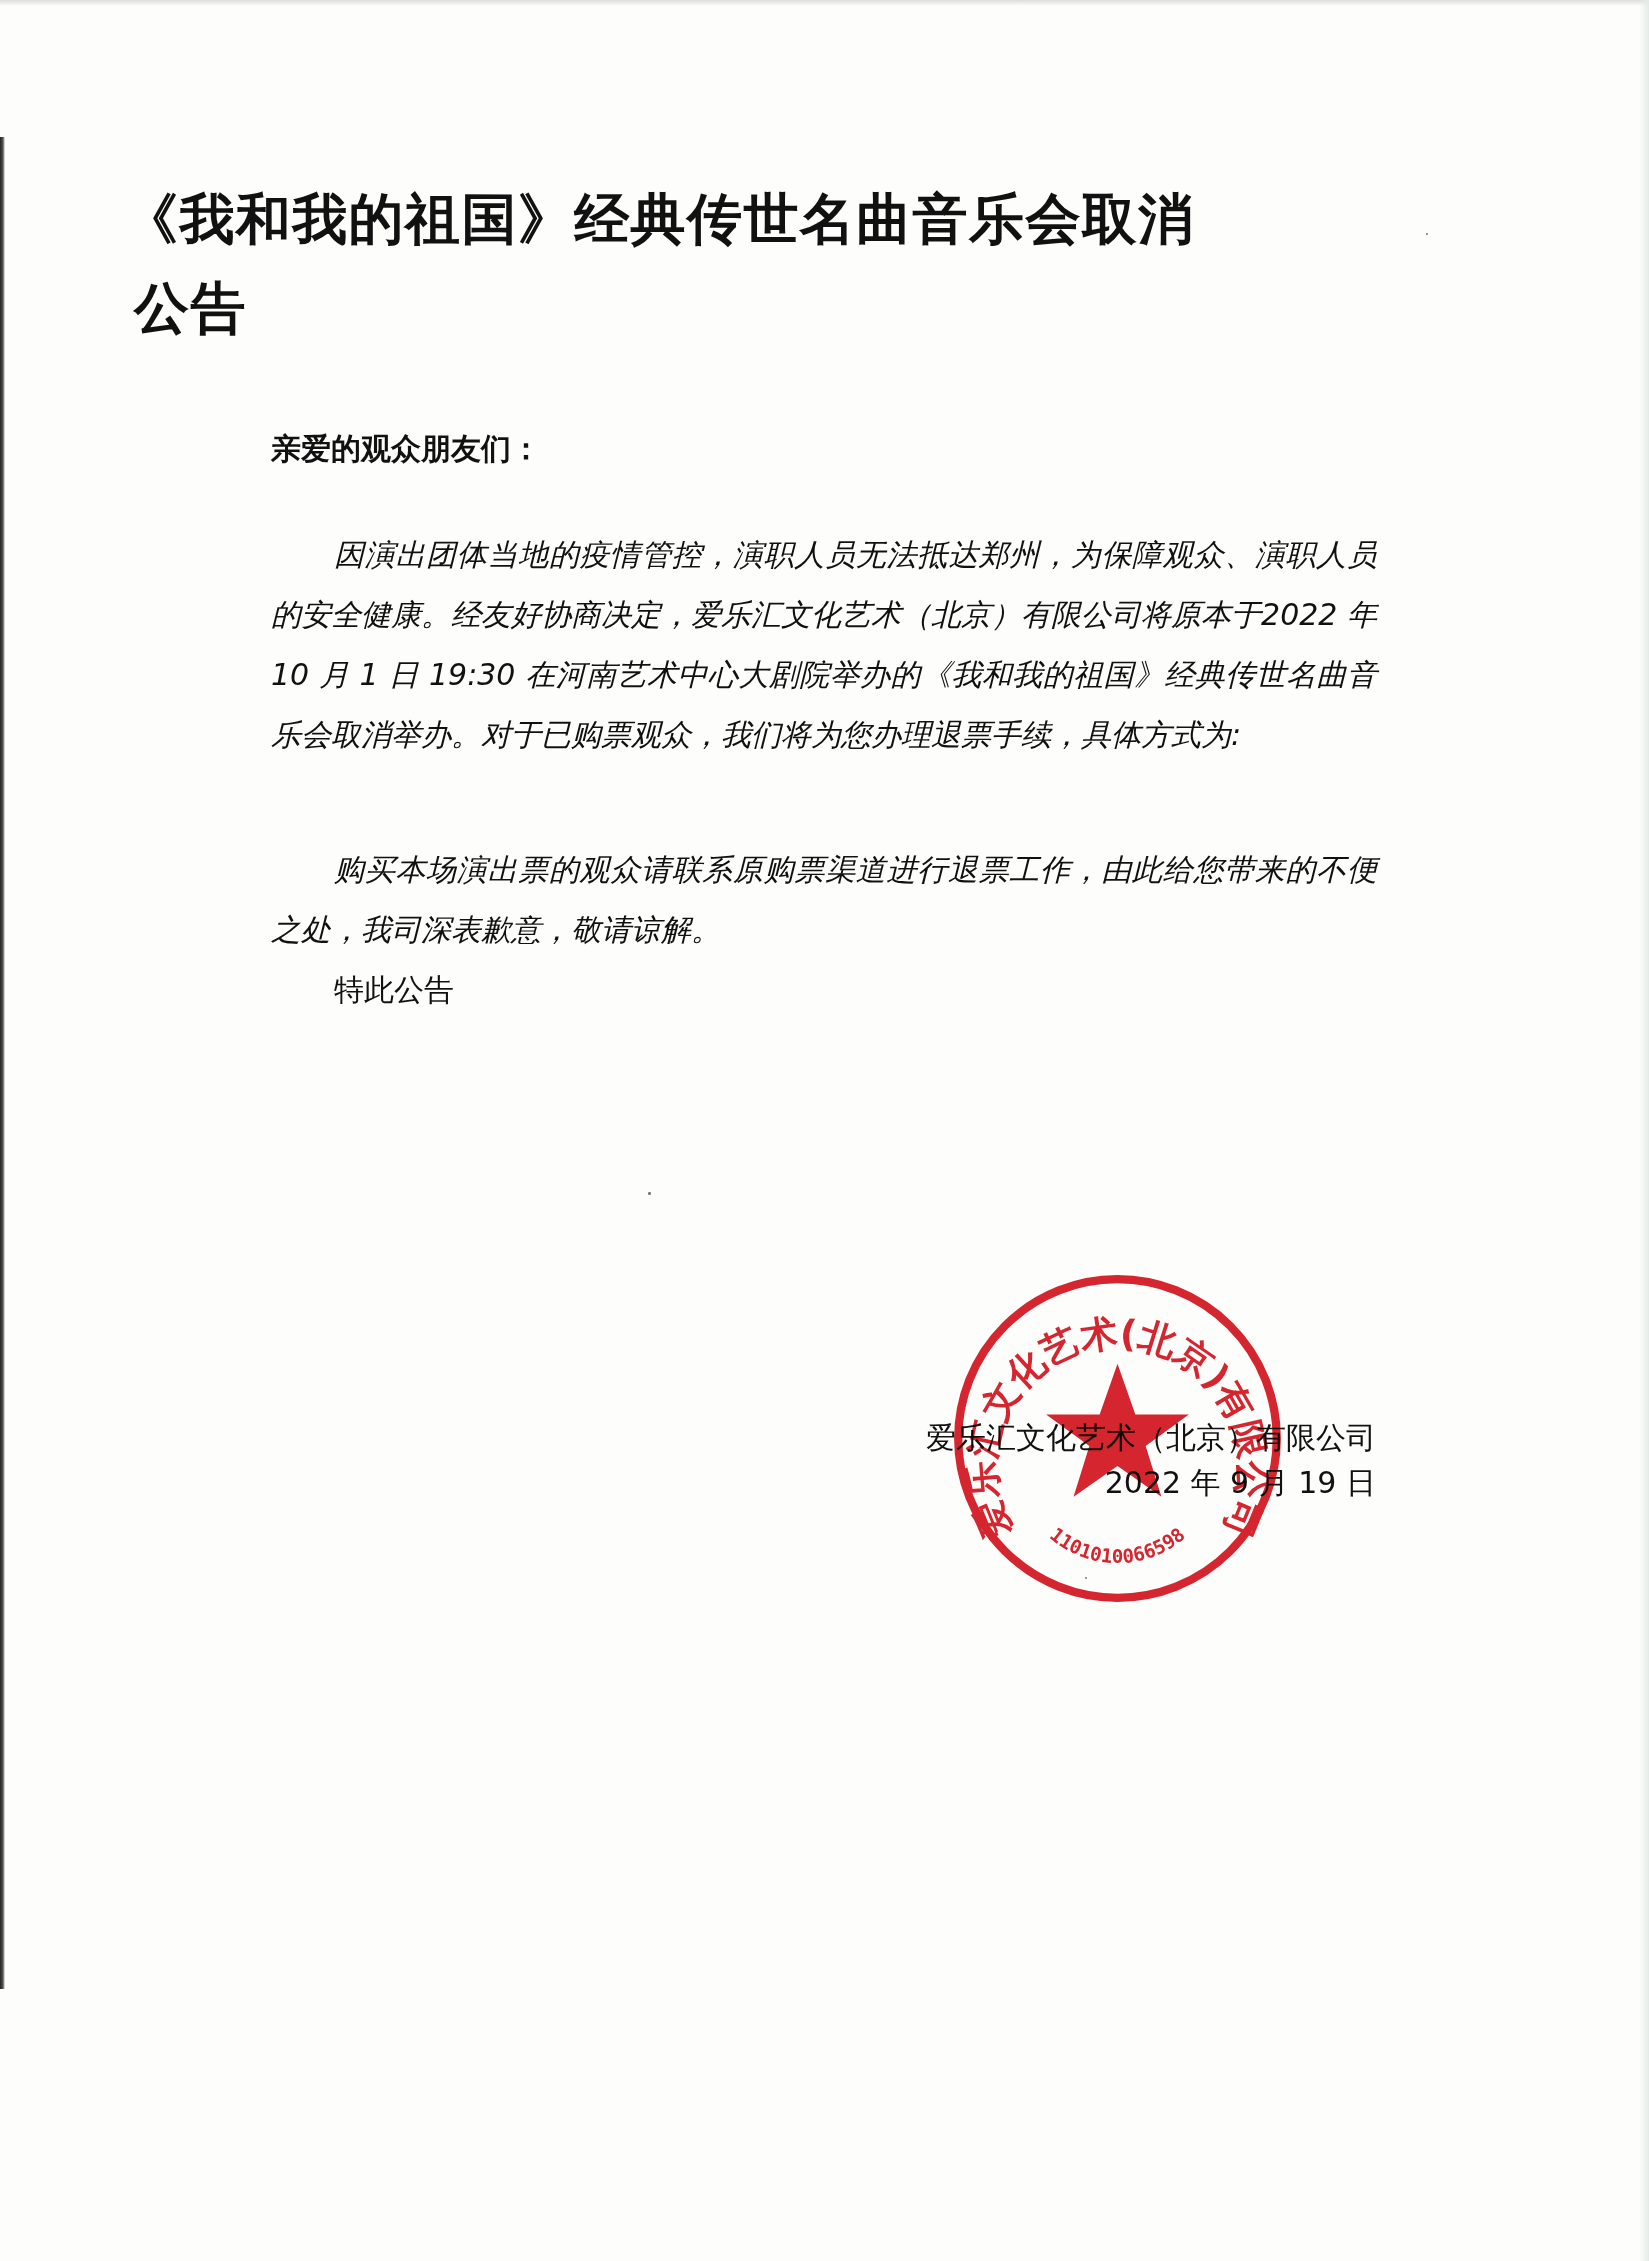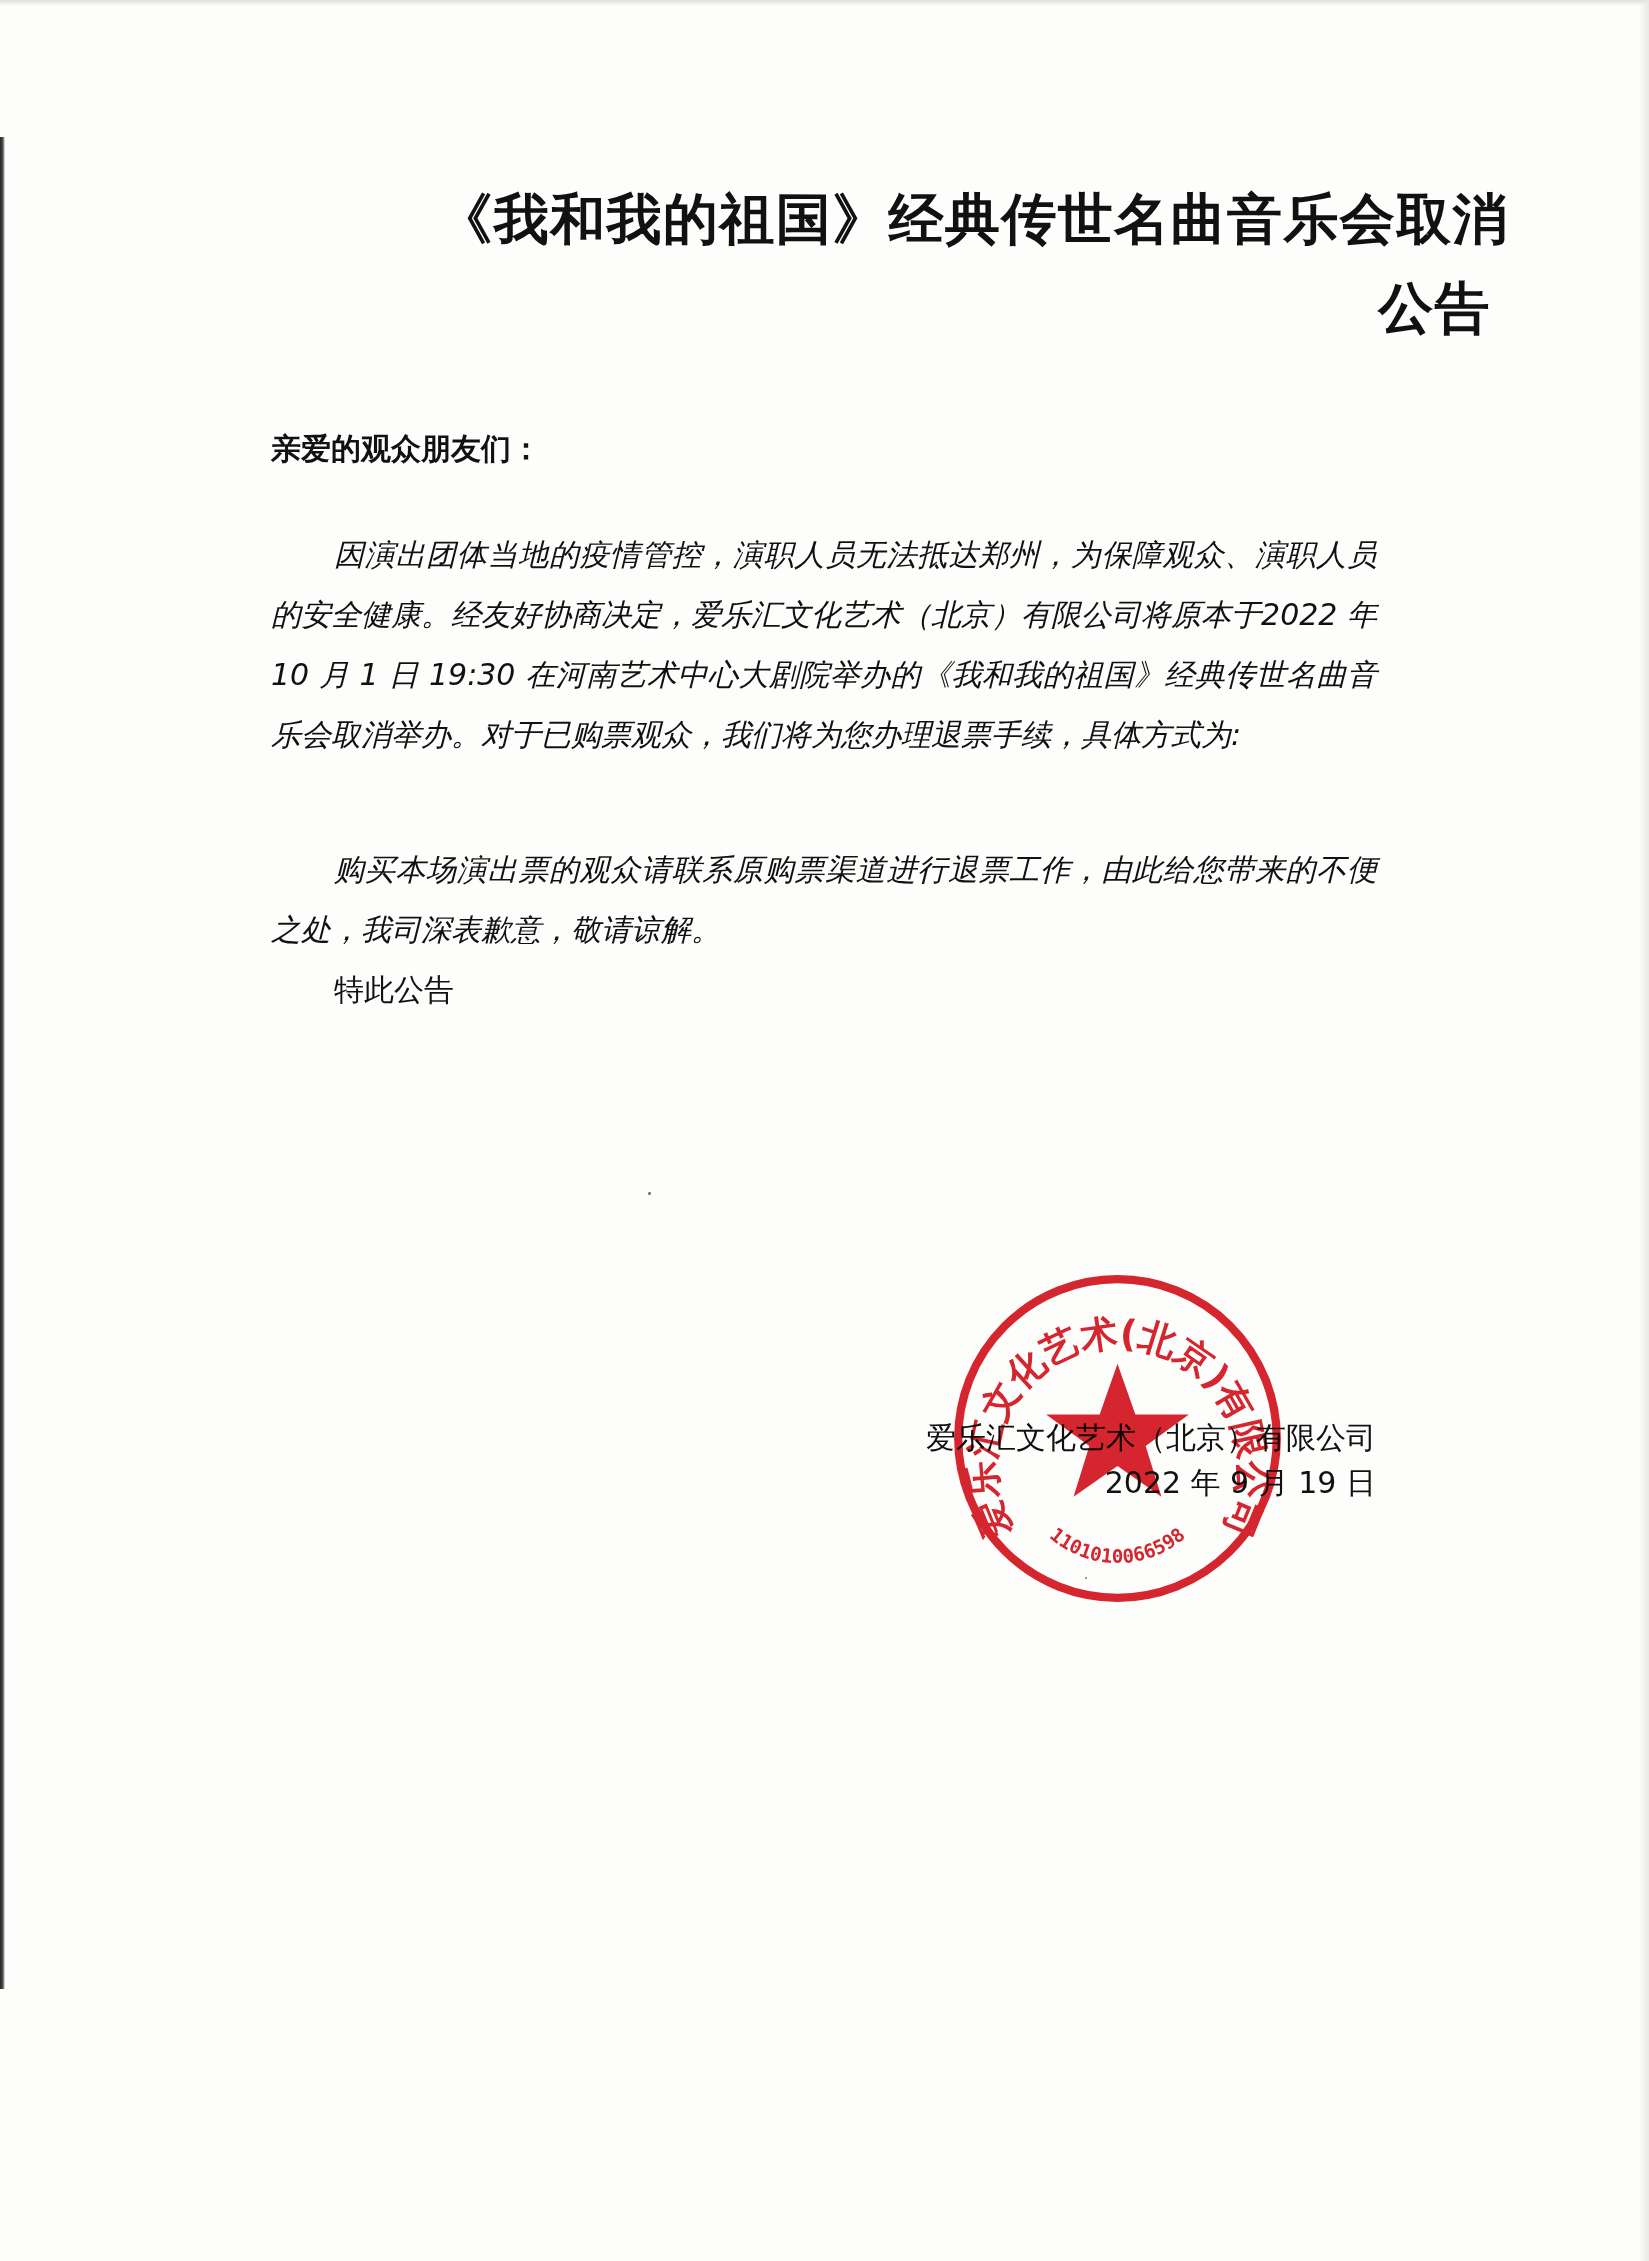--- a/index.html
+++ b/index.html
@@ -15,26 +15,26 @@
   }
   .scan-edge-top {
     position: absolute; left: 0; top: 0; width: 1649px; height: 5.5px;
     background: linear-gradient(to bottom, #ddd, rgba(255,255,255,0));
   }
   .scan-edge-right {
     position: absolute; right: 0; top: 0; width: 9.6px; height: 2261px;
     background: linear-gradient(to left, #e4ebe6, rgba(255,255,255,0));
   }
   .title {
-    position: absolute; left: 0; width: 1649px; text-align: right;
+    position: absolute; left: 0; width: 1649px; text-align: left;
     font-family: "DejaVu Serif", "Liberation Serif", serif;
     font-size: 55px; font-weight: bold; letter-spacing: 1.4px; line-height: 1;
   }
   .title-1 { top: 191px; left: 123px; width: 1386px; }
-  .title-2 { top: 280px; left: 105px; width: 1386px; }
+  .title-2 { top: 280px; left: 134px; width: 1386px; }
   .salutation {
     position: absolute; left: 271px; top: 434px;
     font-size: 30px; font-weight: bold; line-height: 1;
   }
   .body-text {
     position: absolute; left: 271px; width: 1106px;
     font-size: 30px; line-height: 60px; text-align: justify; font-style: italic;
   }
   .para-1 { top: 525px; text-indent: 63px; }
   .para-2 { top: 840px; text-indent: 63px; }

